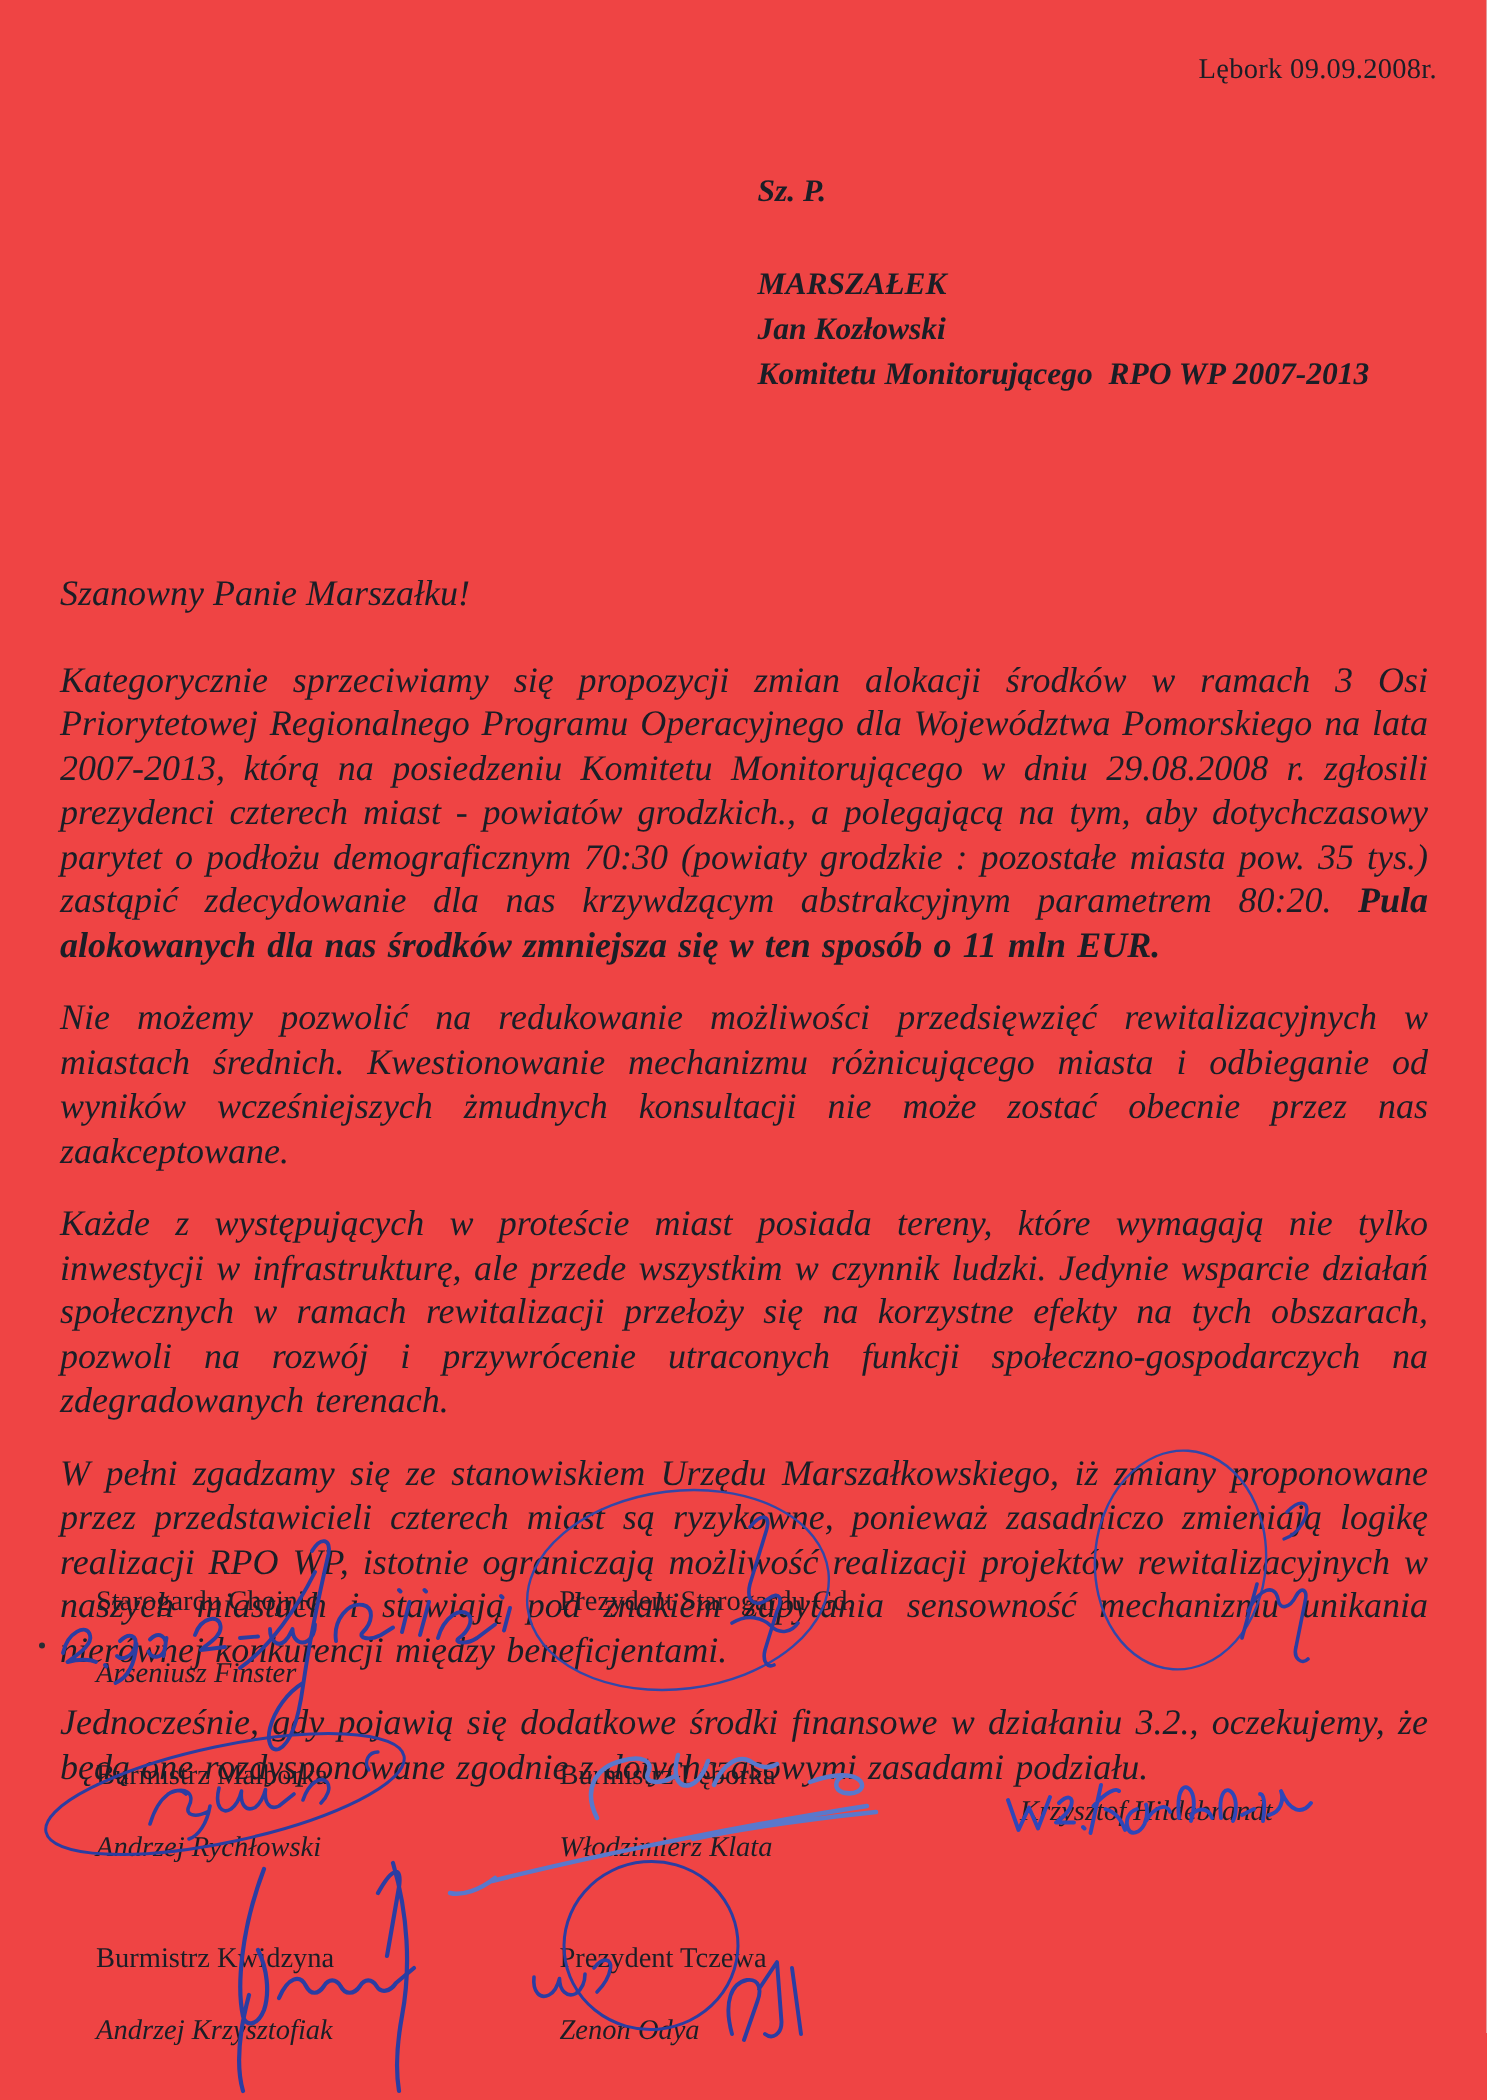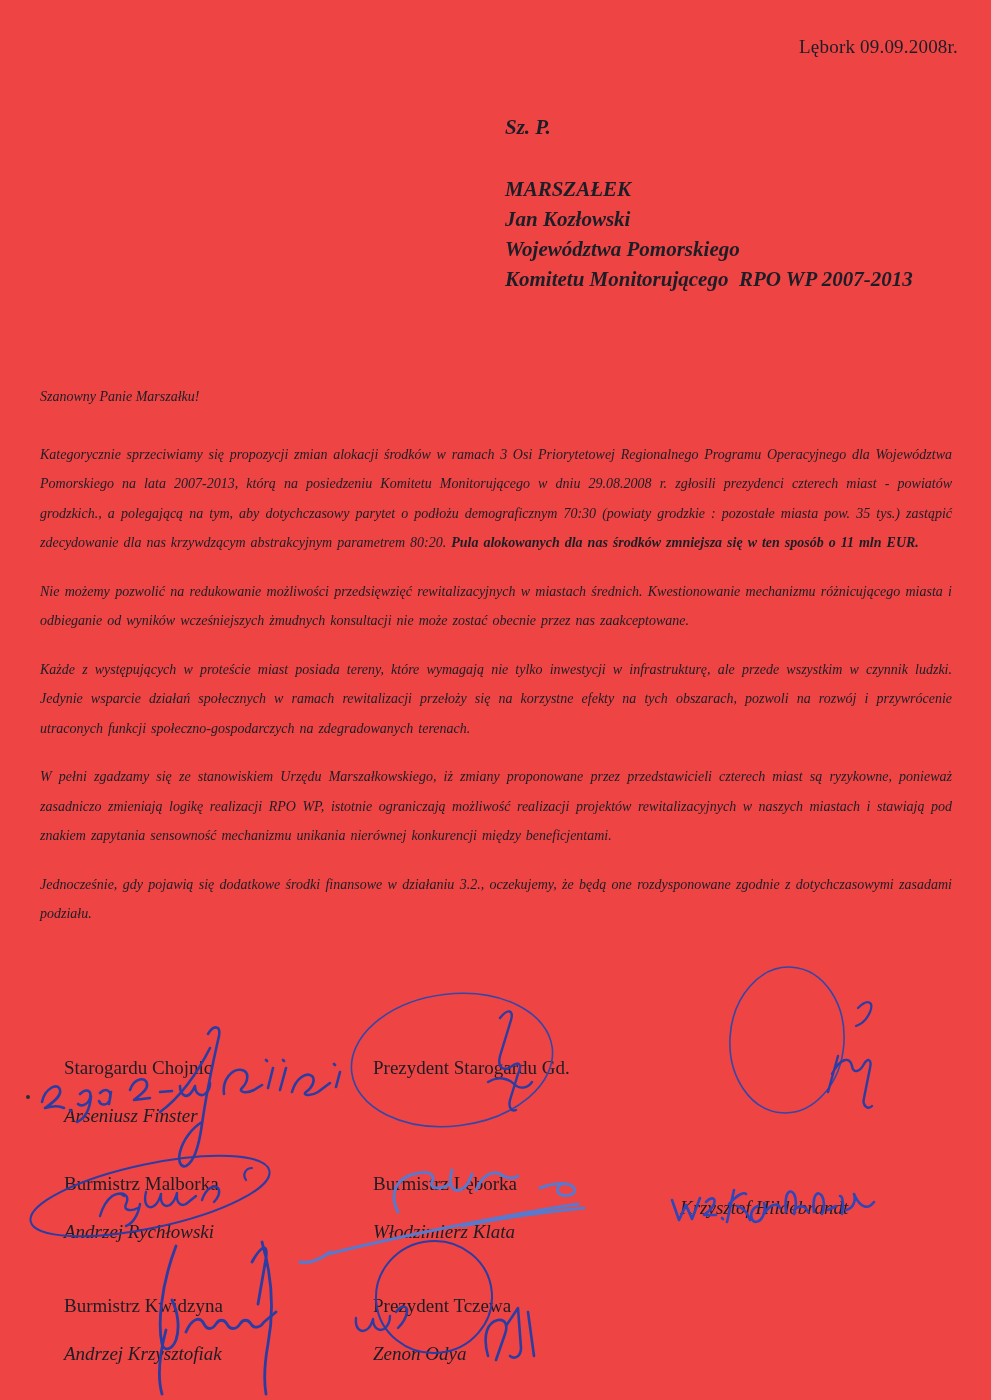--- a/index.html
+++ b/index.html
@@ -16,21 +16,21 @@
   }
   .recipient { position:absolute; left:462px; top:112px;margin-left:43px; }
   .recipient .r-line {
     font-weight:bold; font-style:italic;
     font-size:21px; line-height:30px; white-space:pre-wrap;
   }
   .recipient .gap-lg { margin-top:32px; }
   .recipient .gap-md { margin-top:22px; }
   .content {
     position:absolute; left:40px; top:382px; width:912px;
-    font-style:italic; font-size:14px; line-height:29.5px;
+    font-style:italic; font-size:24px; line-height:29.5px;
   }
   .greeting { margin:0 0 28px 0; }
   p.para {
     margin:0 0 19px 0;
     text-align:justify;
     text-align-last:left;
     word-spacing:1.5px;
   }
   p.para b { font-weight:bold; }
   .sig {
@@ -55,21 +55,20 @@
 <body>
 
 <div class="page">
 
   <div class="date">Lębork 09.09.2008r.</div>
 
   <div class="recipient">
     <div class="r-line">Sz. P.</div>
     <div class="r-line gap-lg">MARSZAŁEK</div>
     <div class="r-line">Jan Kozłowski</div>
-    <div class="r-line">Województwa Pomorskiego</div>
     <div class="r-line">Komitetu Monitorującego  RPO WP 2007-2013</div>
   </div>
 
   <div class="content">
     <div class="greeting">Szanowny Panie Marszałku!</div>
     <p class="para"><span>Kategorycznie sprzeciwiamy się propozycji zmian alokacji środków w ramach 3 Osi Priorytetowej Regionalnego Programu Operacyjnego dla Województwa Pomorskiego na lata 2007-2013, którą na posiedzeniu Komitetu Monitorującego w dniu 29.08.2008 r. zgłosili prezydenci czterech miast - powiatów grodzkich., a polegającą na tym, aby dotychczasowy parytet o podłożu demograficznym 70:30 (powiaty grodzkie : pozostałe miasta pow. 35 tys.) zastąpić zdecydowanie dla nas krzywdzącym abstrakcyjnym parametrem 80:20. </span><b>Pula alokowanych dla nas środków zmniejsza się w ten sposób o 11 mln EUR.</b></p>
     <p class="para">Nie możemy pozwolić na redukowanie możliwości przedsięwzięć rewitalizacyjnych w miastach średnich. Kwestionowanie mechanizmu różnicującego miasta i odbieganie od wyników wcześniejszych żmudnych konsultacji nie może zostać obecnie przez nas zaakceptowane.</p>
     <p class="para">Każde z występujących w proteście miast posiada tereny, które wymagają nie tylko inwestycji w infrastrukturę, ale przede wszystkim w czynnik ludzki. Jedynie wsparcie działań społecznych w ramach rewitalizacji przełoży się na korzystne efekty na tych obszarach, pozwoli na rozwój i przywrócenie utraconych funkcji społeczno-gospodarczych na zdegradowanych terenach.</p>
     <p class="para">W pełni zgadzamy się ze stanowiskiem Urzędu Marszałkowskiego, iż zmiany proponowane przez przedstawicieli czterech miast są ryzykowne, ponieważ zasadniczo zmieniają logikę realizacji RPO WP, istotnie ograniczają możliwość realizacji projektów rewitalizacyjnych w naszych miastach i stawiają pod znakiem zapytania sensowność mechanizmu unikania nierównej konkurencji między beneficjentami.</p>
     <p class="para">Jednocześnie, gdy pojawią się dodatkowe środki finansowe w działaniu 3.2., oczekujemy, że będą one rozdysponowane zgodnie z dotychczasowymi zasadami podziału.</p>

